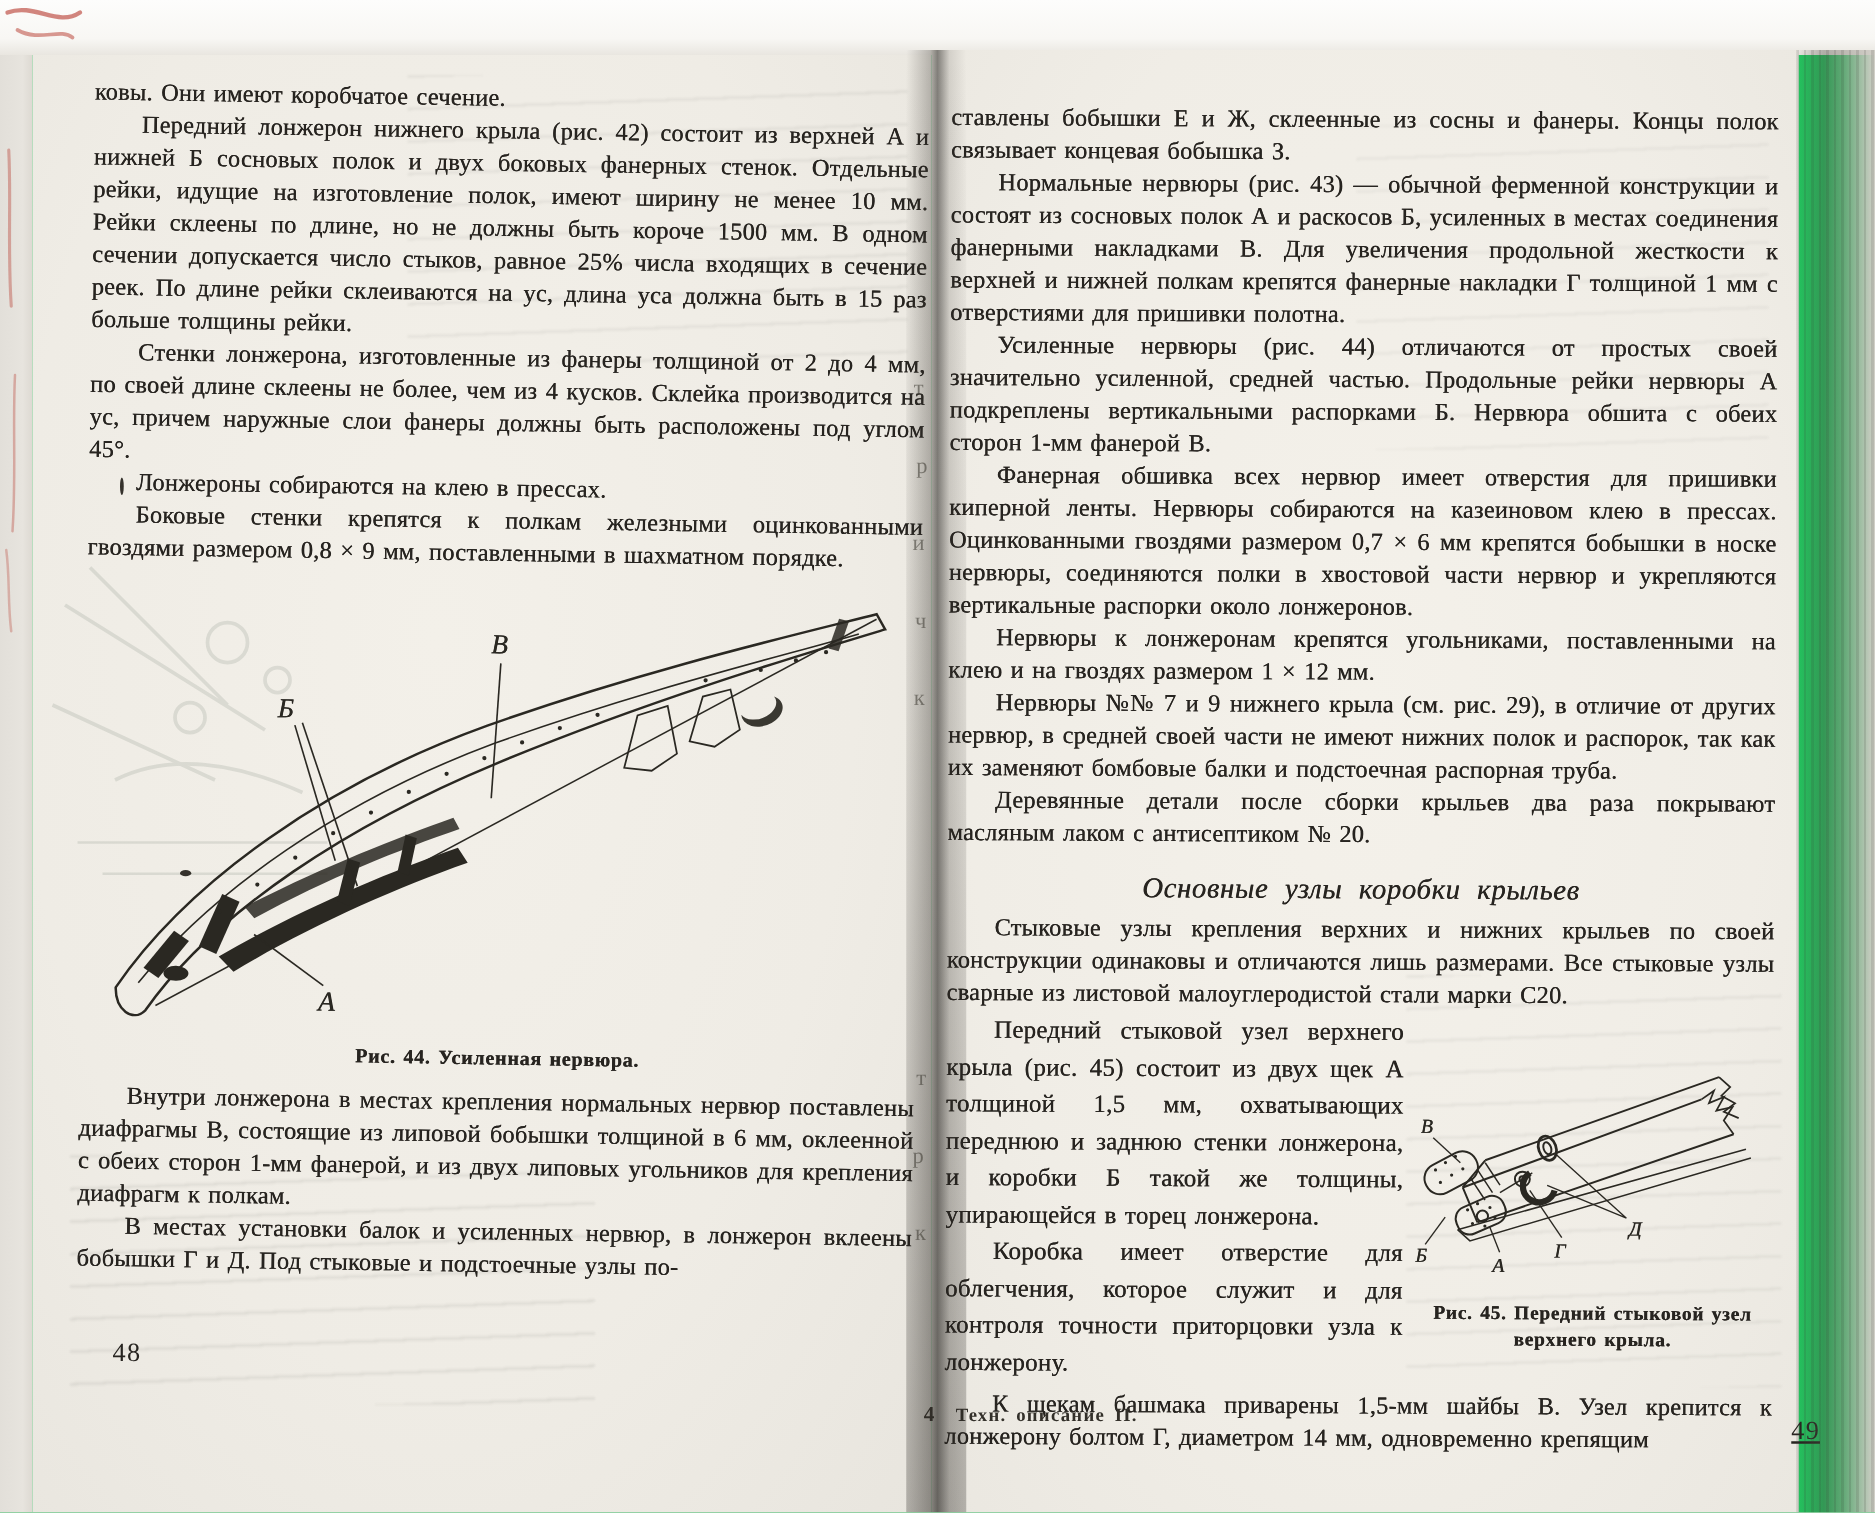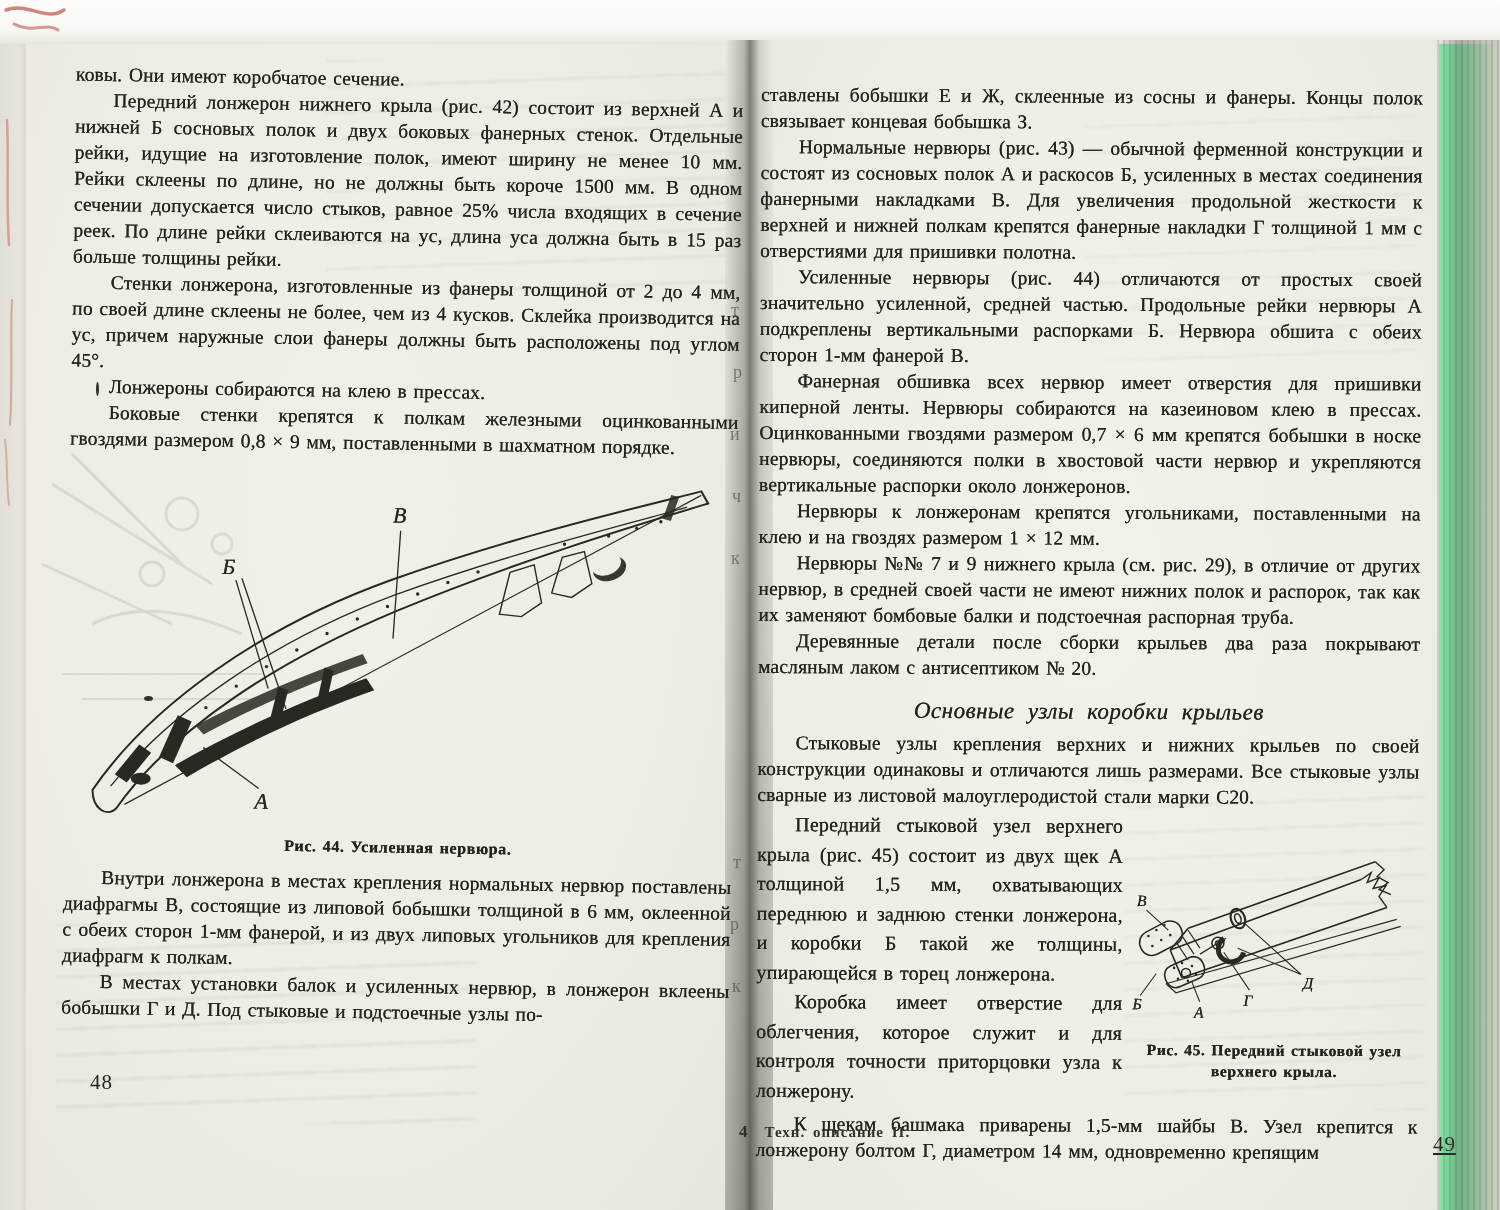--- a/index.html
+++ b/index.html
@@ -1,17 +1,17 @@
 <!DOCTYPE html>
 <html><head>
 <meta charset="utf-8">
 <style>
   html,body{margin:0;padding:0;background:#d8d5ce;}
   .scan{position:relative;width:1500px;height:1210px;overflow:hidden;
-        background:#86efac;font-family:"Liberation Serif",serif;color:#272420;}
+        background:#22c55e;font-family:"Liberation Serif",serif;color:#272420;}
   .top-strip{position:absolute;left:0;top:0;width:1500px;height:44px;
         background:linear-gradient(180deg,#fdfdfc 0%,#f8f7f4 70%,#e9e6e0 100%);}
   .page{position:absolute;box-shadow:none;}
   .page-left{left:26px;top:44px;width:719px;height:1166px;
         background:radial-gradient(ellipse at 45% 40%, #f3f0e9 0%, #efece5 60%, #e8e5de 100%);}
   .page-right{left:745px;top:40px;width:694px;height:1170px;
         background:radial-gradient(ellipse at 50% 45%, #f4f1ea 0%, #f0ede6 65%, #eae7e0 100%);}
   .left-edge{position:absolute;left:0;top:44px;width:26px;height:1166px;
         background:linear-gradient(90deg,#e2dfd9 0%,#e7e4de 70%,#ddd9d2 100%);}
   .gutter{position:absolute;left:725px;top:40px;width:48px;height:1170px;pointer-events:none;

